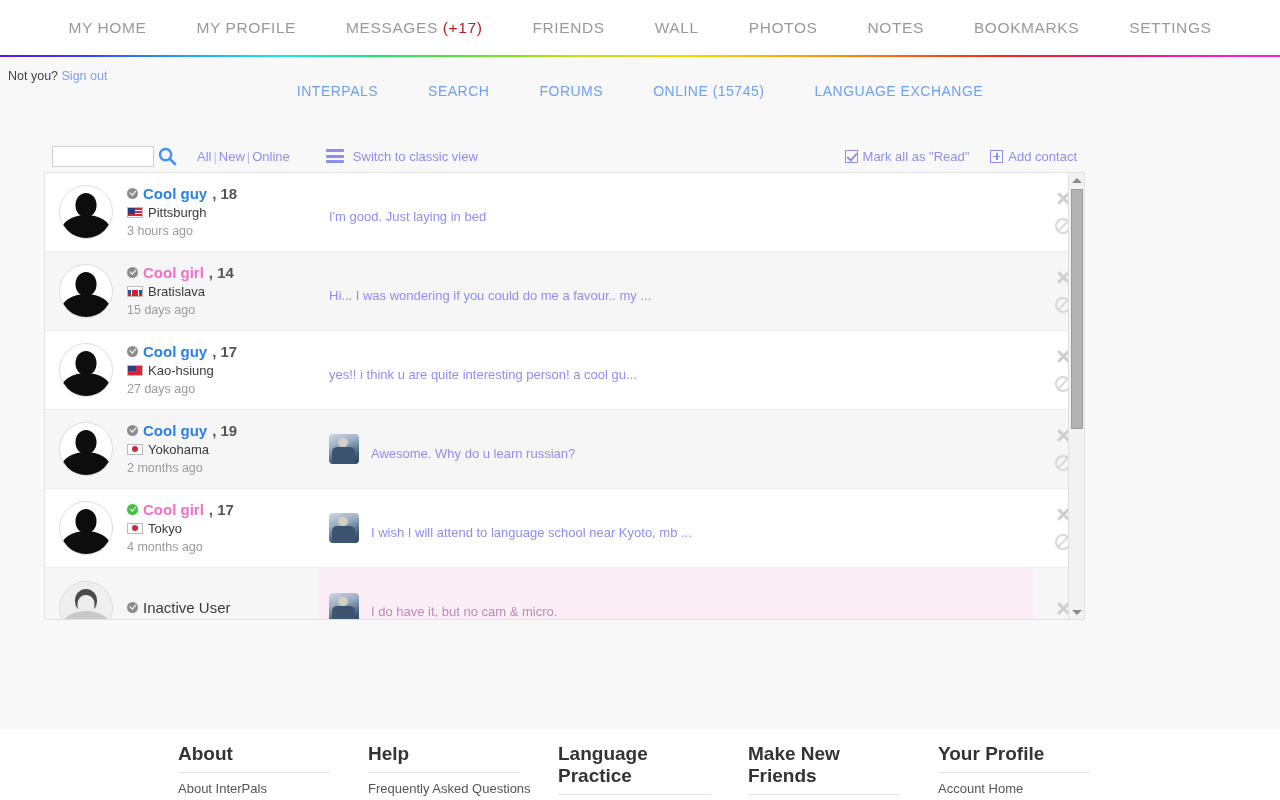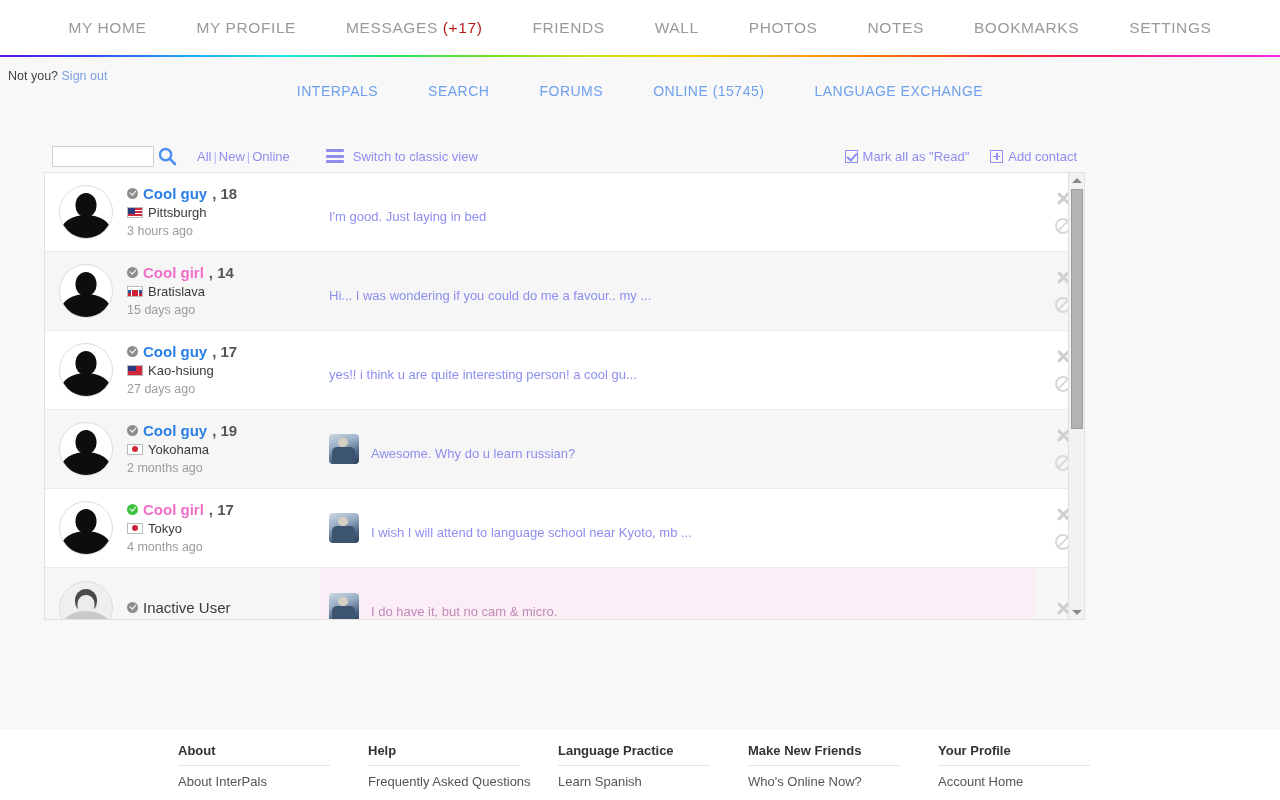--- a/index.html
+++ b/index.html
@@ -374,21 +374,21 @@
     padding-top: 14px;
   }
   .fcols {
     display: flex;
     margin-left: 178px;
     gap: 0;
   }
   .fcol { width: 190px; }
   .fcol h4 {
     margin: 0 0 6px 0;
-    font-size: 13px;
+    font-size: 19px;
     color: #333333;
     font-weight: bold;
     padding-bottom: 7px;
     border-bottom: 1px solid #e4e4e4;
     width: 152px;
   }
   .fcol a {
     display: block;
     font-size: 13px;
     color: #555555;

